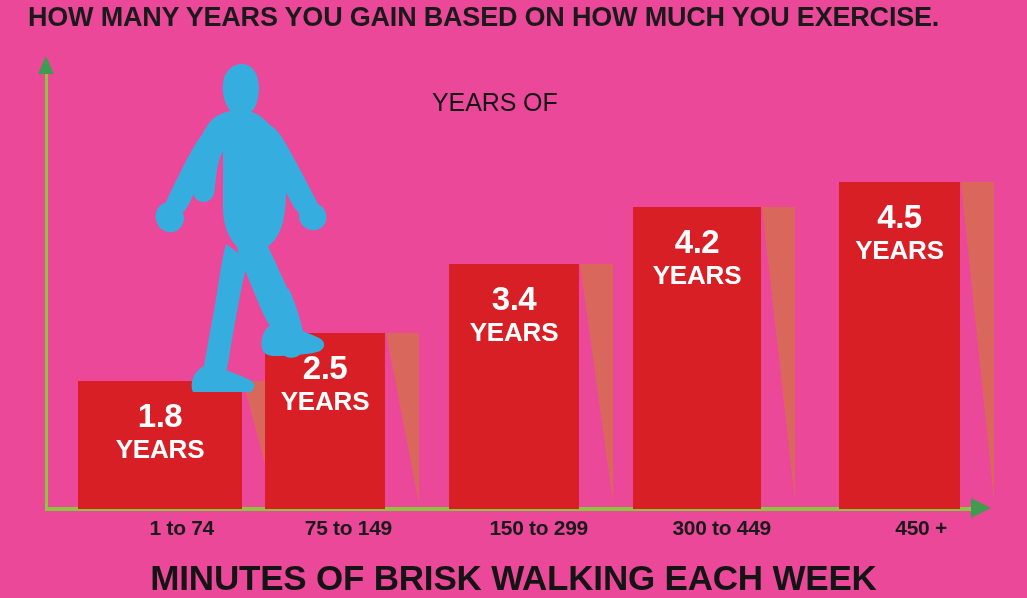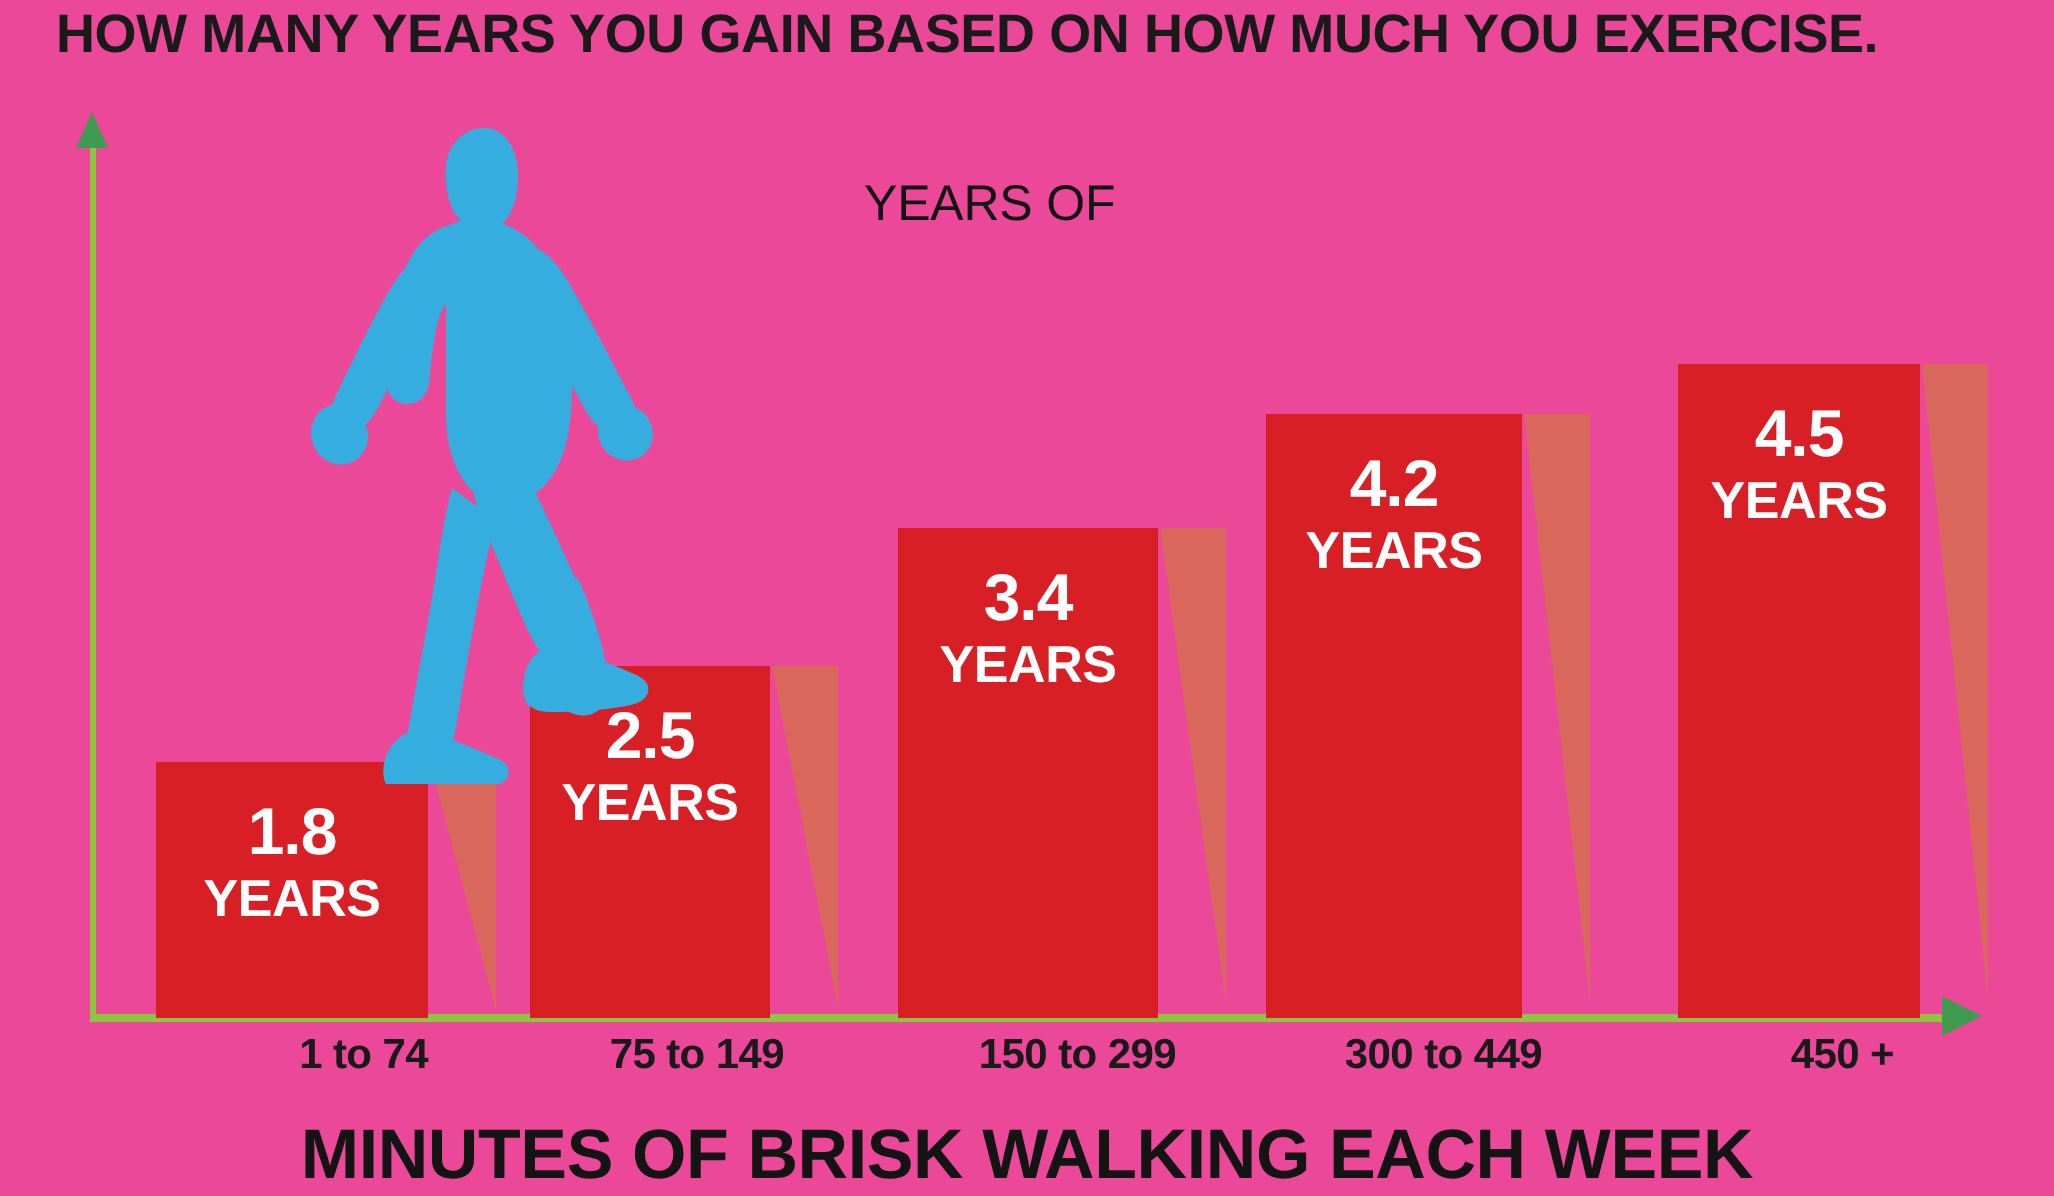--- a/index.html
+++ b/index.html
@@ -185,21 +185,21 @@
     <span>YEARS OF</span>
   </div>
 
   <div class="axis-y"></div>
   <div class="axis-y-arrow"></div>
   <div class="axis-x"></div>
   <div class="axis-x-arrow"></div>
 
   <div class="plot">
 
-    <div class="bar-group" style="left:78px; width:136px; height:128px;">
+    <div class="bar-group" style="left:78px; width:164px; height:128px;">
       <div class="bar" style="height:128px;">
         <div class="bar-shadow" style="height:128px;"></div>
         <div class="bar-label" style="top:18px;">
           <span class="bar-value">1.8</span>
           <span class="bar-unit">YEARS</span>
         </div>
       </div>
     </div>
 
     <div class="bar-group" style="left:265px; width:120px; height:176px;">

